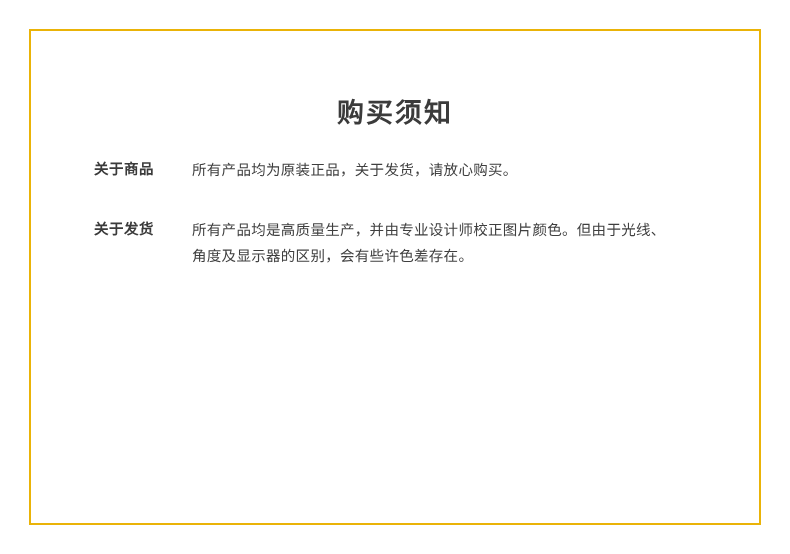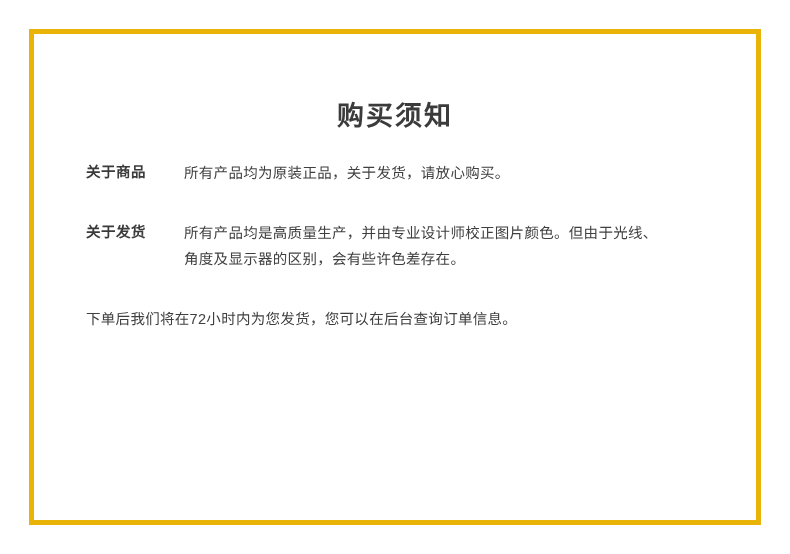--- a/index.html
+++ b/index.html
@@ -19,38 +19,39 @@
     height: 554px;
     box-sizing: border-box;
     background: #ffffff;
   }
   .frame {
     position: absolute;
     left: 29px;
     top: 29px;
     width: 732px;
     height: 496px;
-    border: 5px solid #eab308;
+    border: 2px solid #eab308;
     box-sizing: border-box;
     background: #ffffff;
+    font-family: Liberation Serif, serif;
   }
   .title {
     position: absolute;
     left: 0;
     right: 0;
     top: 60px;
     text-align: center;
     font-size: 27px;
     font-weight: bold;
     letter-spacing: 2px;
     color: #3b3b3b;
   }
   .rows {
     position: absolute;
-    left: 52px;
+    left: 63px;
     top: 126px;
     right: 40px;
   }
   .row {
     display: flex;
     align-items: flex-start;
     margin-bottom: 34px;
   }
   .row-label {
     width: 98px;
@@ -85,19 +86,18 @@
         <div class="row-label">关于商品</div>
         <div class="row-text">所有产品均为原装正品，关于发货，请放心购买。</div>
       </div>
 
       <div class="row">
         <div class="row-label">关于发货</div>
         <div class="row-text">所有产品均是高质量生产，并由专业设计师校正图片颜色。但由于光线、角度及显示器的区别，会有些许色差存在。</div>
       </div>
 
       <div class="row">
-        <div class="row-text">下单后我们将在72小时内为您发货，您可以在后台查询订单信息。</div>
       </div>
 
 
     </div>
   </div>
 </div>
 
 </body></html>

